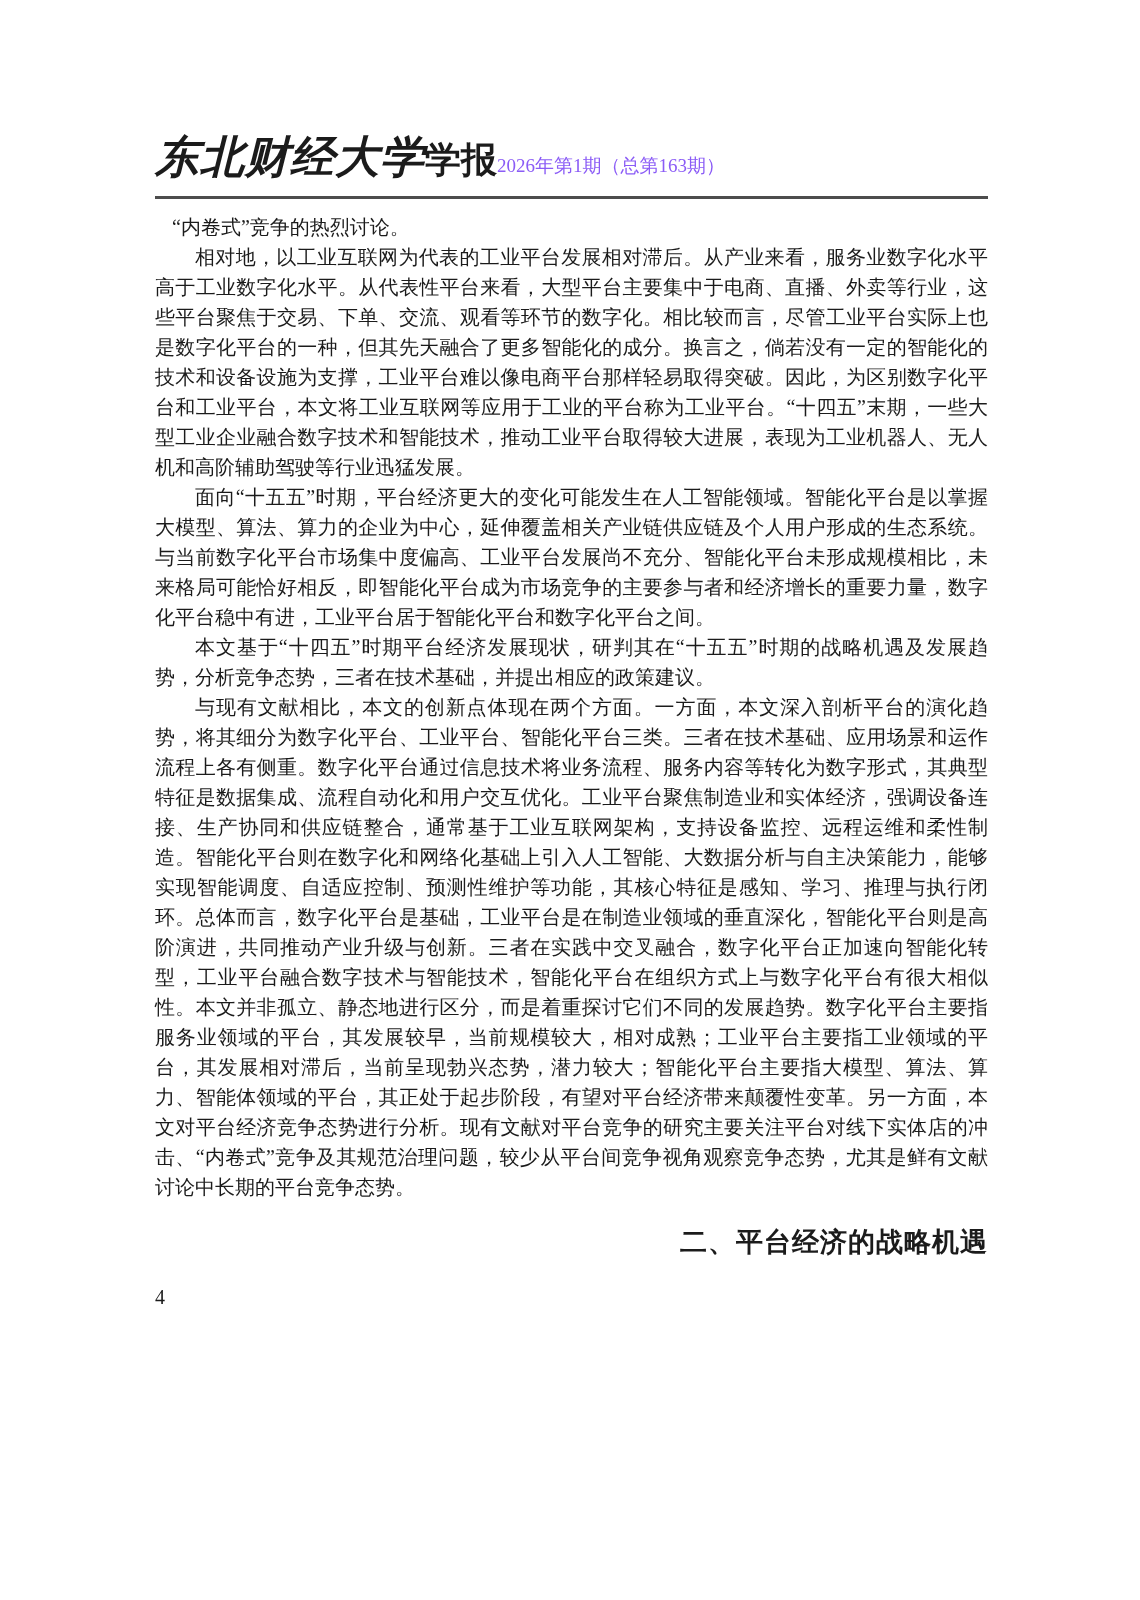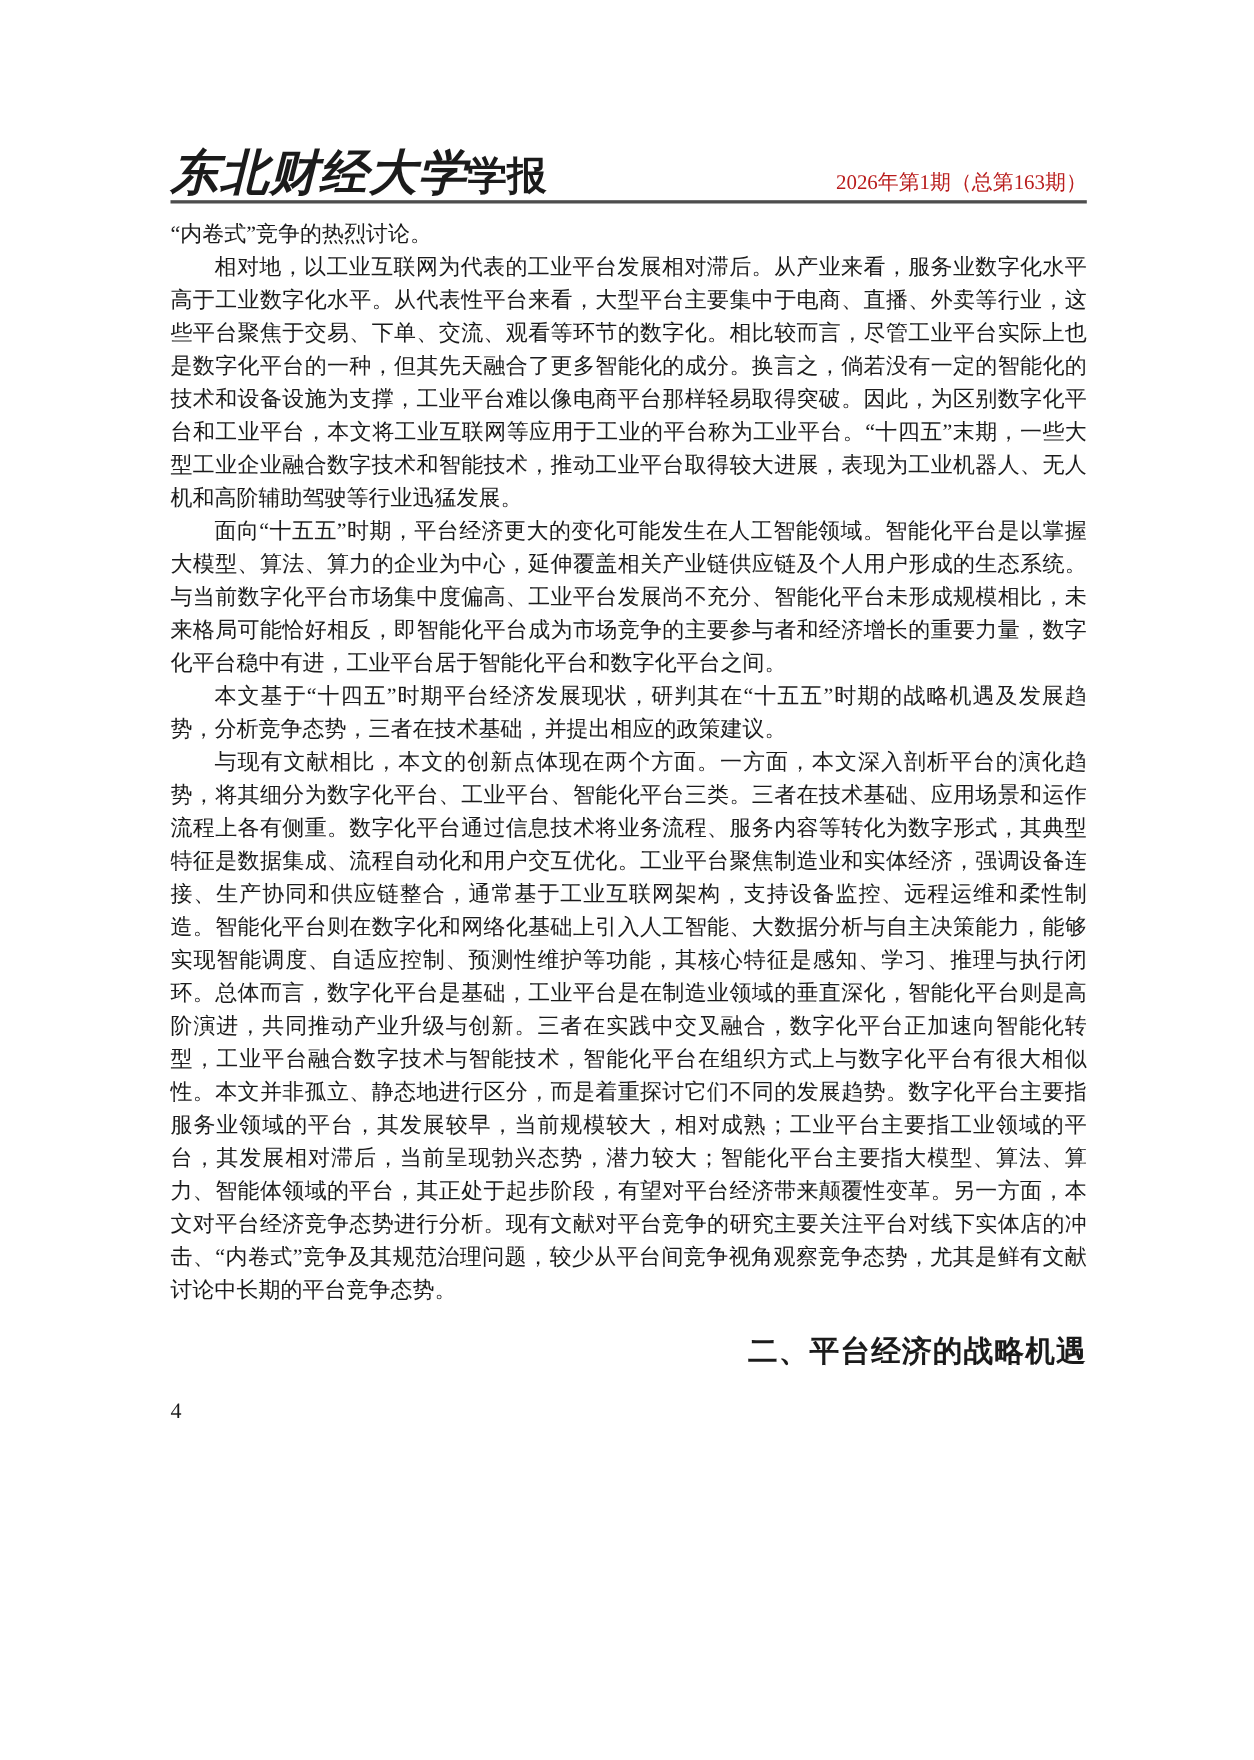--- a/index.html
+++ b/index.html
@@ -17,63 +17,64 @@
   .page {
     box-sizing: border-box;
     width: 1140px;
     height: 1600px;
     padding: 136px 152px 0 155px;
     position: relative;
   }
   
   .header-row {
     display: flex;
-    justify-content: space-between;
+    justify-content: flex-start;
     align-items: baseline;
-    padding-bottom: 0;
+    padding-bottom: 14px;
   }
   .journal-logo {
     white-space: nowrap;
   }
   .logo-calligraphy {
     font-size: 44px;
     font-weight: bold;
     font-style: italic;
     letter-spacing: 1px;
     line-height: 1;
   }
   .logo-suffix {
     font-size: 36px;
     font-weight: bold;
     font-style: normal;
     line-height: 1;
   }
   .issue-info {
     font-size: 19px;
-    color: #b91c1c;
+    color: #8b5cf6;
     padding-bottom: 3px;
     white-space: nowrap;
   }
   .header-rule {
     height: 3px;
     background: #4d4d4d;
   }
   
   .page-body {
     margin-top: 13px;
     font-size: 20px;
     line-height: 30px;
     text-align: justify;
   }
   .para {
     margin: 0;
     text-indent: 2em;
   }
   .para.no-indent {
     text-indent: 0;
+    margin-left: 17px;
   }
   .section-heading {
     text-align: right;
     text-indent: 0;
     font-size: 27px;
     font-weight: bold;
     line-height: 40px;
     margin: 20px 0 24px 0;
     letter-spacing: 1px;
   }

